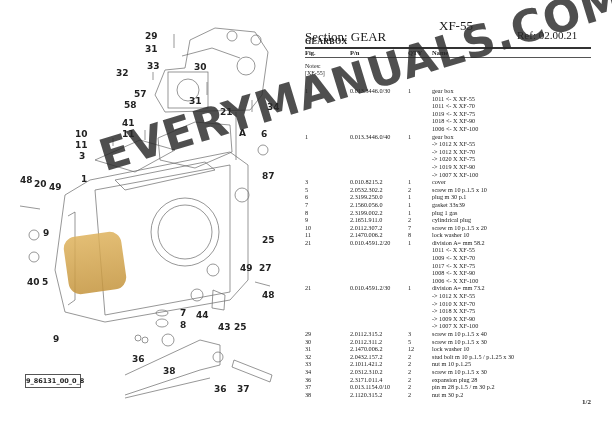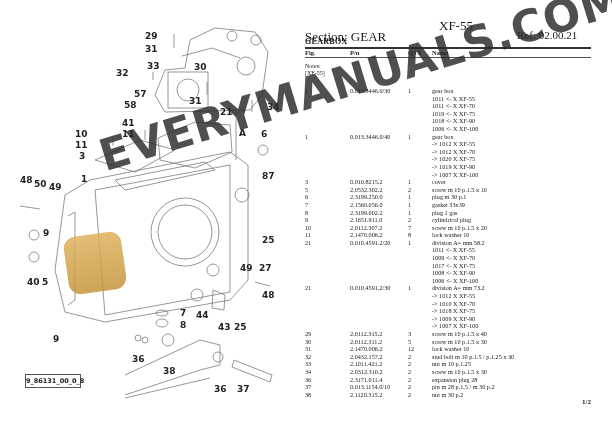--- a/index.html
+++ b/index.html
@@ -118,21 +118,21 @@
     <span class="callout" style="left:220px;top:108px">21</span>
     <span class="callout" style="left:122px;top:119px">41</span>
     <span class="callout" style="left:122px;top:130px">11</span>
     <span class="callout" style="left:239px;top:129px">A</span>
     <span class="callout" style="left:261px;top:130px">6</span>
     <span class="callout" style="left:75px;top:130px">10</span>
     <span class="callout" style="left:75px;top:141px">11</span>
     <span class="callout" style="left:79px;top:152px">3</span>
     <span class="callout" style="left:262px;top:172px">87</span>
     <span class="callout" style="left:20px;top:176px">48</span>
-    <span class="callout" style="left:34px;top:180px">50</span>
+    <span class="callout" style="left:34px;top:180px">20</span>
     <span class="callout" style="left:49px;top:183px">49</span>
     <span class="callout" style="left:81px;top:175px">1</span>
     <span class="callout" style="left:43px;top:229px">9</span>
     <span class="callout" style="left:262px;top:236px">25</span>
     <span class="callout" style="left:27px;top:278px">40</span>
     <span class="callout" style="left:42px;top:278px">5</span>
     <span class="callout" style="left:240px;top:264px">49</span>
     <span class="callout" style="left:259px;top:264px">27</span>
     <span class="callout" style="left:262px;top:291px">48</span>
     <span class="callout" style="left:180px;top:309px">7</span>

